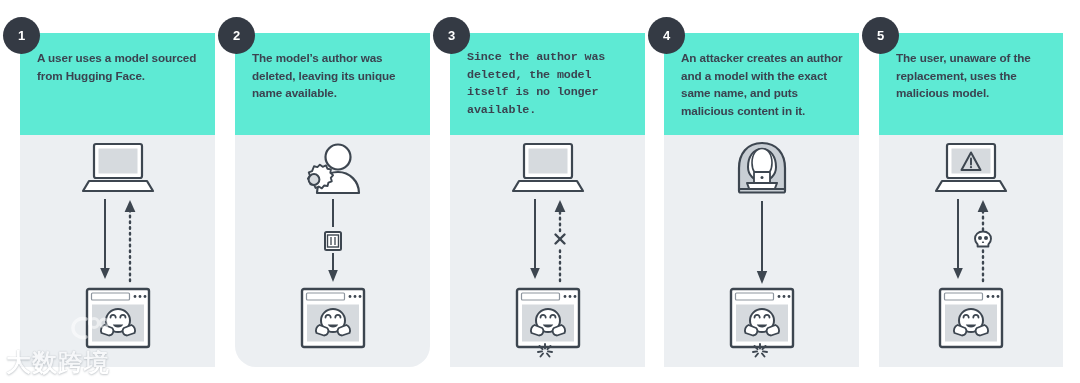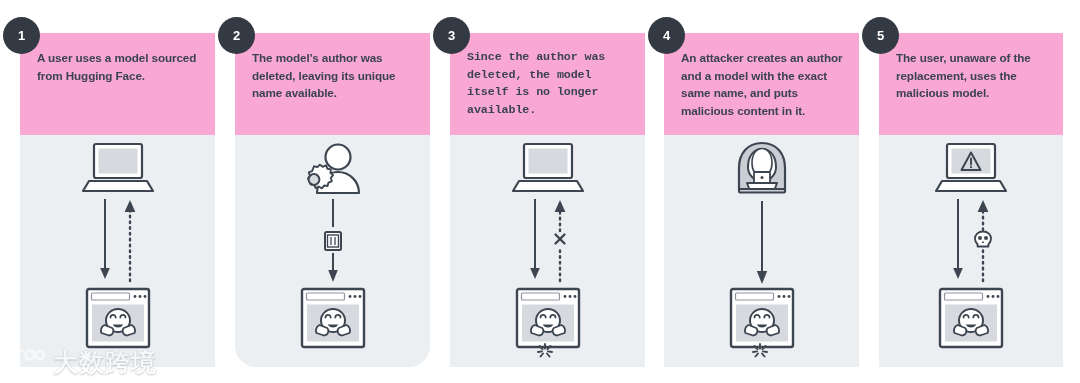--- a/index.html
+++ b/index.html
@@ -18,21 +18,21 @@
   .panel{
     position:absolute;
     top:33px;
     width:195px;
     height:334px;
     background:#eceff2;
     display:flex;
     flex-direction:column;
   }
   .panel-header{
-    background:#f9a8d4;
+    background:#5eead4;
     height:102px;
     box-sizing:border-box;
     padding:16px 16px 0 17px;
     flex:0 0 auto;
   }
   .panel-caption{
     font-size:11.7px;
     line-height:17.6px;
     font-weight:bold;
     color:#3b4350;
@@ -74,21 +74,21 @@
     pointer-events:none;
   }
   .wm-text{
     font-size:25px;
     font-weight:bold;
     color:#ffffff;
     text-shadow:0 0 1px rgba(120,130,140,.9),0 1px 2px rgba(100,110,120,.6);
     letter-spacing:1px;
     font-family:"DejaVu Sans",sans-serif;
   }
-  .wm-row{display:flex;align-items:flex-start;gap:7px;}
+  .wm-row{display:flex;align-items:flex-end;flex-direction:column;}
 </style>
 </head>
 <body>
 
 <div id="board">
 
   <div class="badge" style="left:3px;">
     <span>1</span>
   </div>
   <div class="panel" style="left:20px;">

